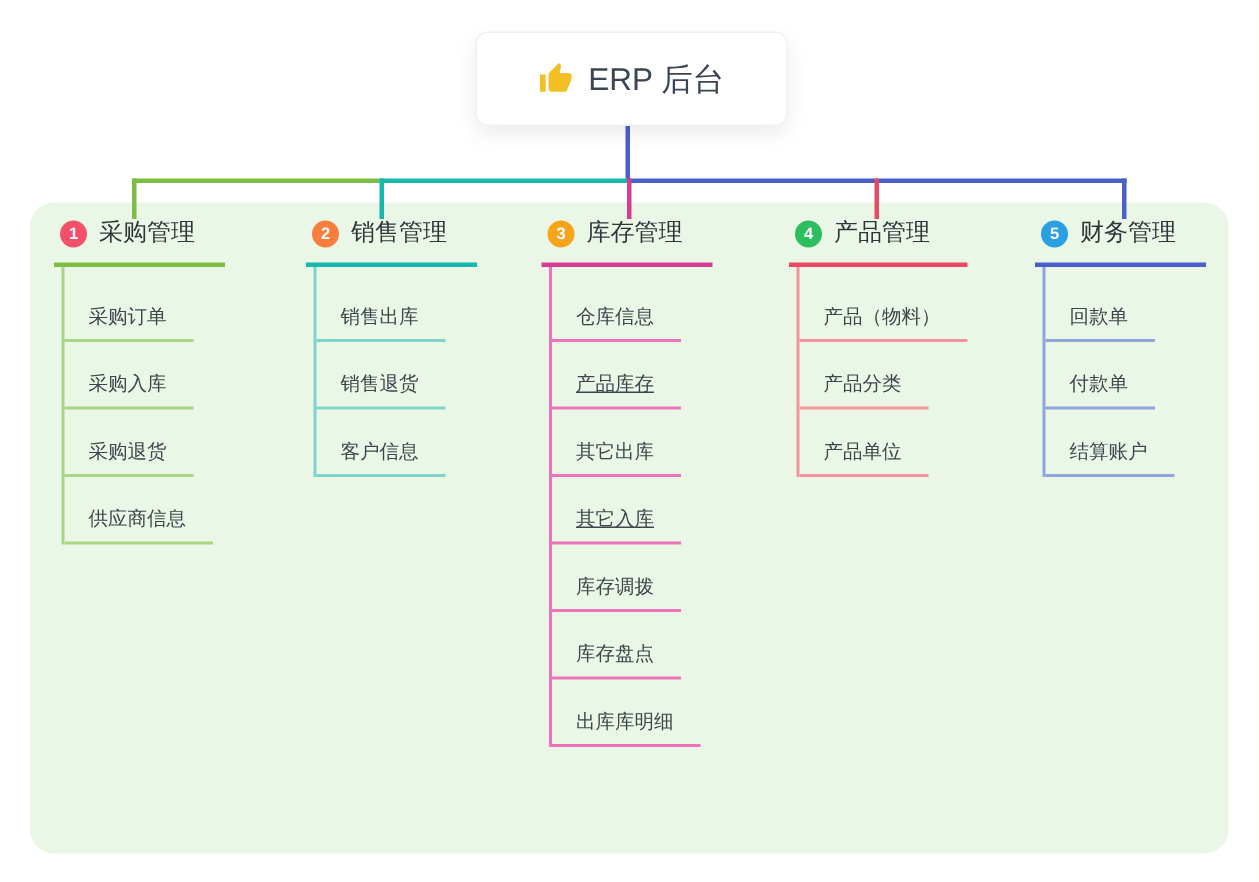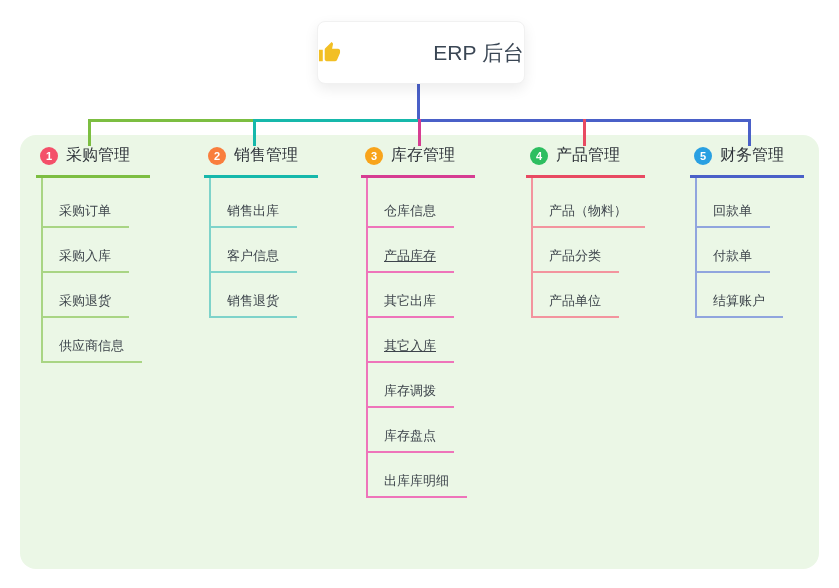--- a/index.html
+++ b/index.html
@@ -9,21 +9,21 @@
   }
   .panel{
     position:absolute;left:20px;top:135px;width:799px;height:434px;
     background:#ebf7e6;border-radius:16px;z-index:0;
   }
   .line{position:absolute;z-index:1;}
   .root-node{
     position:absolute;left:317px;top:21px;width:206px;height:61px;z-index:3;
     background:#ffffff;border:1px solid #f1f1f1;border-radius:8px;
     box-shadow:0 5px 14px rgba(0,0,0,.08);
-    display:flex;align-items:center;justify-content:space-between;gap:10px;
+    display:flex;align-items:center;justify-content:center;gap:10px;
     font-size:21px;color:#3a4654;cursor:default;
   }
   .branch{position:absolute;top:145px;z-index:2;}
   .branch-header{
     display:flex;align-items:center;gap:8px;
     padding:0 0 9px 4px;min-width:110px;border-bottom:3px solid #888;
   }
   .badge{
     width:18px;height:18px;border-radius:50%;flex:0 0 18px;
     color:#fff;font-size:11px;font-weight:bold;line-height:18px;text-align:center;
@@ -84,24 +84,24 @@
     <div class="branch" style="left: 204px;">
       <div class="branch-header" style="border-bottom-color: rgb(22, 184, 171);">
         <span class="badge" style="background: rgb(249, 126, 61);">2</span>
         <span class="branch-label">销售管理</span>
       </div>
       <div class="children" style="border-left-color: rgb(126, 211, 202);">
         <div class="child">
           <span class="child-label" style="border-bottom-color: rgb(126, 211, 202);">销售出库</span>
         </div>
         <div class="child">
-          <span class="child-label" style="border-bottom-color: rgb(126, 211, 202);">客户信息</span>
+          <span class="child-label" style="border-bottom-color: rgb(126, 211, 202);">销售退货</span>
         </div>
         <div class="child">
-          <span class="child-label" style="border-bottom-color: rgb(126, 211, 202);">销售退货</span>
+          <span class="child-label" style="border-bottom-color: rgb(126, 211, 202);">客户信息</span>
         </div>
       </div>
     </div>
     <div class="branch" style="left: 361px;">
       <div class="branch-header" style="border-bottom-color: rgb(214, 61, 146);">
         <span class="badge" style="background: rgb(248, 164, 27);">3</span>
         <span class="branch-label">库存管理</span>
       </div>
       <div class="children" style="border-left-color: rgb(238, 116, 186);">
         <div class="child">

